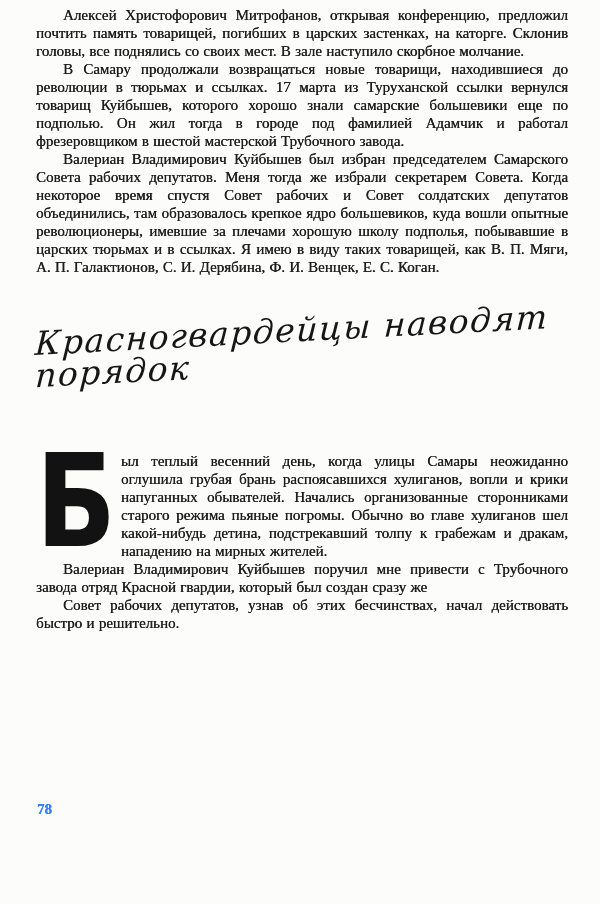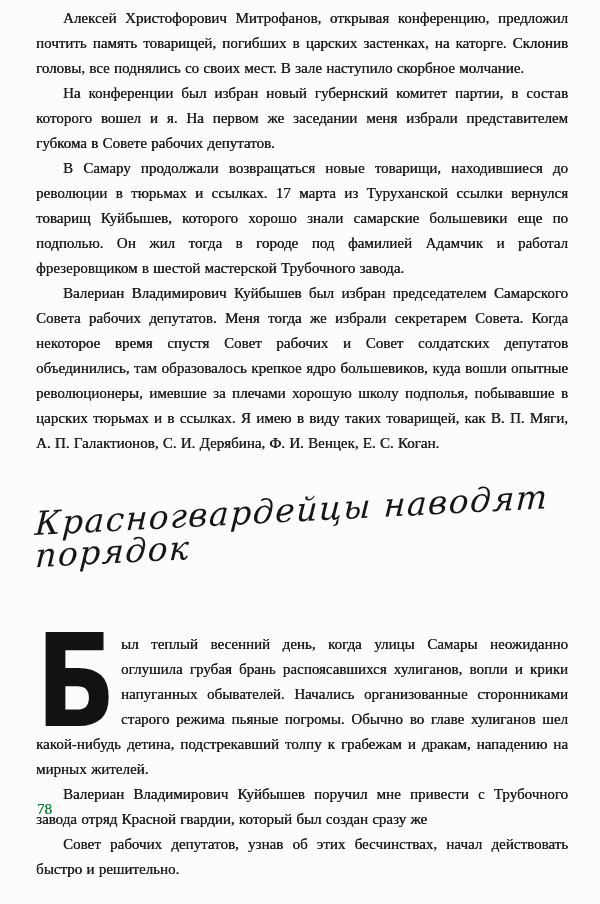--- a/index.html
+++ b/index.html
@@ -14,21 +14,21 @@
   }
   .content {
     position: absolute;
     left: 36px;
     top: 6px;
     width: 532px;
   }
   .para {
     margin: 0;
     font-size: 15px;
-    line-height: 25px;
+    line-height: 18px;
     text-align: justify;
     text-indent: 27px;
     word-spacing: 0.5px;
     text-shadow: 0.3px 0 0 currentColor; 
   }
   .section-heading {
     margin-top: 50px;
     height: 82px;
     transform: rotate(-3deg) skewX(-6deg);
     transform-origin: left top;
@@ -55,33 +55,32 @@
     transform: scaleX(0.82);
     transform-origin: left center;
     letter-spacing: -4px;
   }
   .dropcap-para .para { text-indent: 0; margin-top: 44px; }
   .page-number {
     position: absolute;
     left: 37px;
     top: 801px;
     font-size: 15px;
-    font-weight: normal;
-    color: #15803d;
+    font-weight: bold;
+    color: #3b82f6;
     text-shadow: 0.3px 0 0 currentColor;
   }
 </style>
 </head>
 <body>
 
 <div class="page">
   <div class="content">
 
     <p class="para">Алексей Христофорович Митрофанов, открывая конференцию, предложил почтить память товарищей, погибших в царских застенках, на каторге. Склонив головы, все поднялись со своих мест. В зале наступило скорбное молчание.</p>
-    <p class="para">На конференции был избран новый губернский комитет партии, в состав которого вошел и я. На первом же заседании меня избрали представителем губкома в Совете рабочих депутатов.</p>
     <p class="para">В Самару продолжали возвращаться новые товарищи, находившиеся до революции в тюрьмах и ссылках. 17 марта из Туруханской ссылки вернулся товарищ Куйбышев, которого хорошо знали самарские большевики еще по подполью. Он жил тогда в городе под фамилией Адамчик и работал фрезеровщиком в шестой мастерской Трубочного завода.</p>
     <p class="para">Валериан Владимирович Куйбышев был избран председателем Самарского Совета рабочих депутатов. Меня тогда же избрали секретарем Совета. Когда некоторое время спустя Совет рабочих и Совет солдатских депутатов объединились, там образовалось крепкое ядро большевиков, куда вошли опытные революционеры, имевшие за плечами хорошую школу подполья, побывавшие в царских тюрьмах и в ссылках. Я имею в виду таких товарищей, как В. П. Мяги, А. П. Галактионов, С. И. Дерябина, Ф. И. Венцек, Е. С. Коган.</p>
 
     <div class="section-heading">
       <div class="hw-line1">Красногвардейцы наводят</div>
       <div class="hw-line2">порядок</div>
     </div>
 
     <div class="dropcap-para">
       <span class="dropcap">Б</span>

